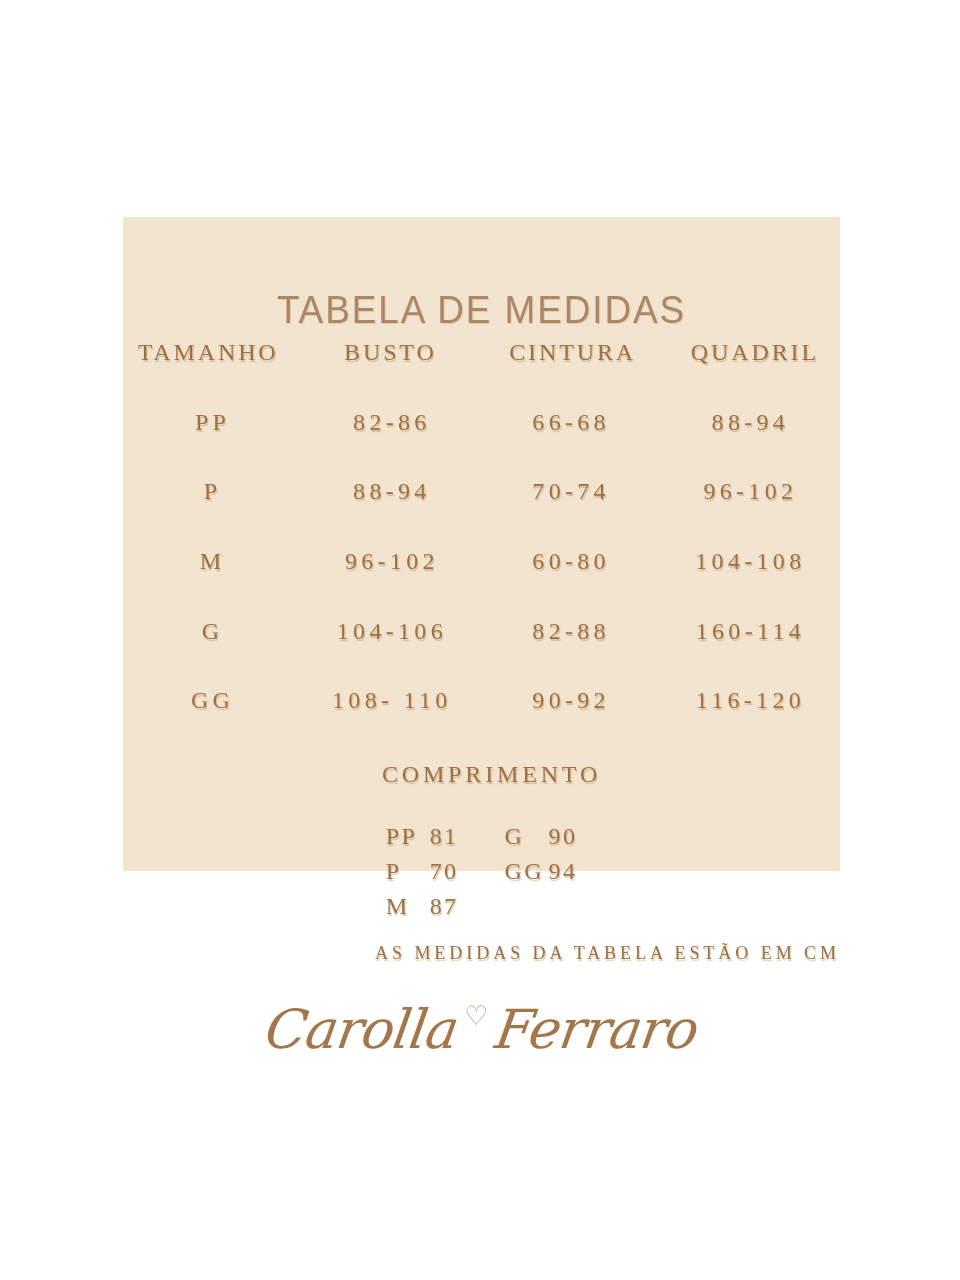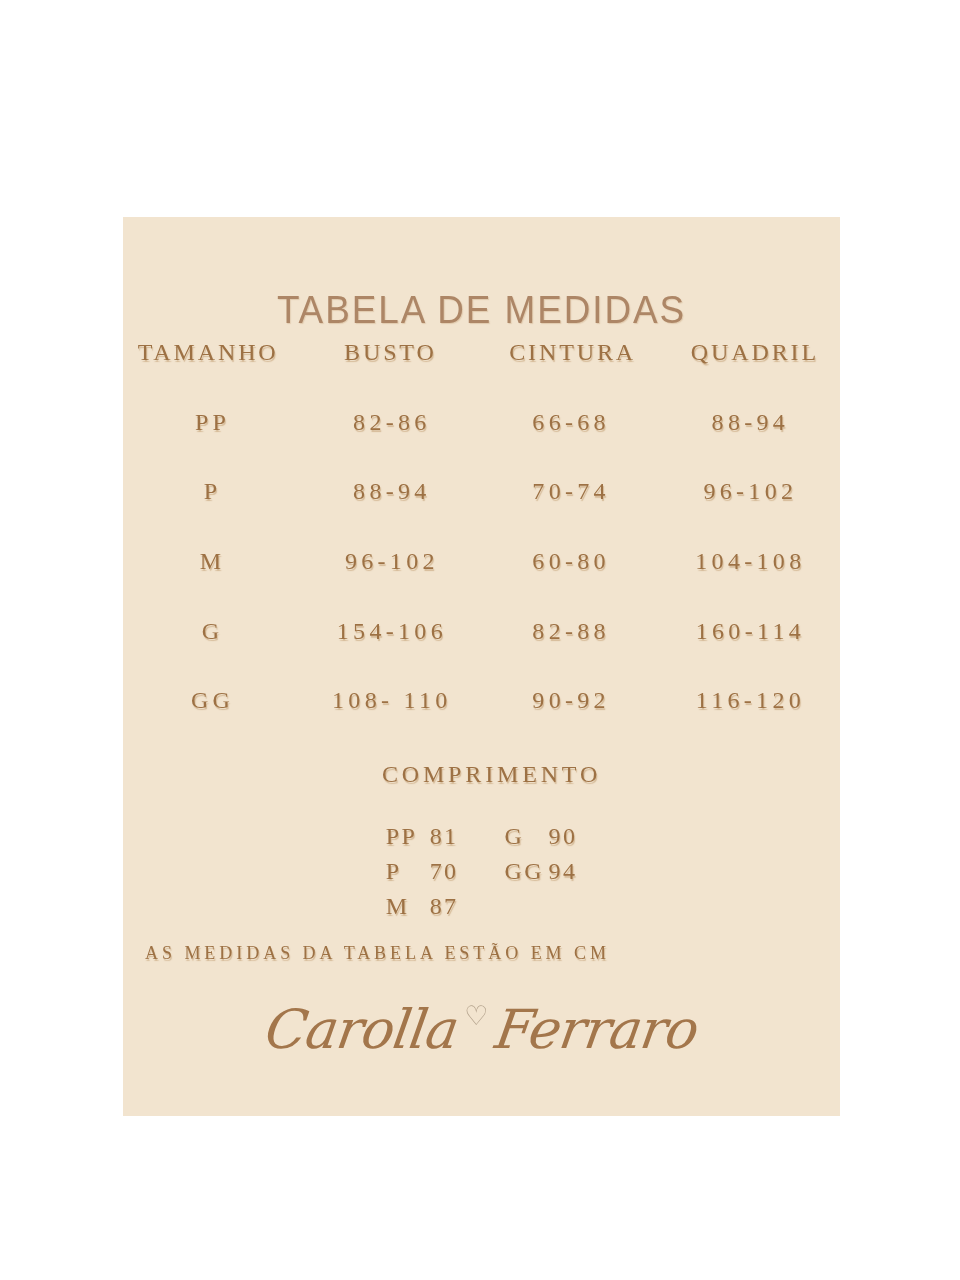--- a/index.html
+++ b/index.html
@@ -15,21 +15,21 @@
   body {
     width: 960px; height: 1280px;
     position: relative;
     background: var(--page_bg);
     font-family: "Liberation Serif", serif;
     overflow: hidden;
   }
   .card {
     position: absolute;
     left: 123px; top: 217px;
-    width: 717px; height: 899px;
+    width: 717px; height: 654px;
     background: var(--card_bg);
   }
   .shadowed { text-shadow: 1px 2px 1px rgba(186,146,98,0.5); }
 
   .title {
     position: absolute; top: 72px; left: 0; width: 100%;
     margin: 0; text-align: center;
     font-family: "Liberation Sans", sans-serif;
     font-weight: normal;
     font-size: 38px; letter-spacing: 2px;
@@ -59,21 +59,21 @@
     position: absolute; top: 602px; left: 0; width: 100%;
     display: flex; justify-content: center; gap: 46px;
     color: var(--text_brown);
   }
   .comp-col { display: flex; flex-direction: column; }
   .comp-line { font-size: 24px; letter-spacing: 0.1em; line-height: 35px; display: flex; }
   .comp-lbl { display: inline-block; min-width: 44px; }
 
   .footnote {
     position: absolute; top: 726px; left: 0; width: 100%;
-    text-align: left;
+    text-align: right;
     font-size: 18px; letter-spacing: 0.22em;
     color: var(--text_brown);
     padding-left: 22px;
   }
 
   .signature {
     position: absolute; top: 758px; left: 0; width: 100%; height: 110px;
     display: flex; justify-content: center; align-items: center;
     color: var(--signature_brown);
   }
@@ -123,21 +123,21 @@
 
   <div class="trow r2 shadowed">
     <span class="td">M</span>
     <span class="td">96-102</span>
     <span class="td">60-80</span>
     <span class="td">104-108</span>
   </div>
 
   <div class="trow r3 shadowed">
     <span class="td">G</span>
-    <span class="td">154-106</span>
+    <span class="td">104-106</span>
     <span class="td">82-88</span>
     <span class="td">160-114</span>
   </div>
 
   <div class="trow r4 shadowed">
     <span class="td">GG</span>
     <span class="td">108- 110</span>
     <span class="td">90-92</span>
     <span class="td">116-120</span>
   </div>

